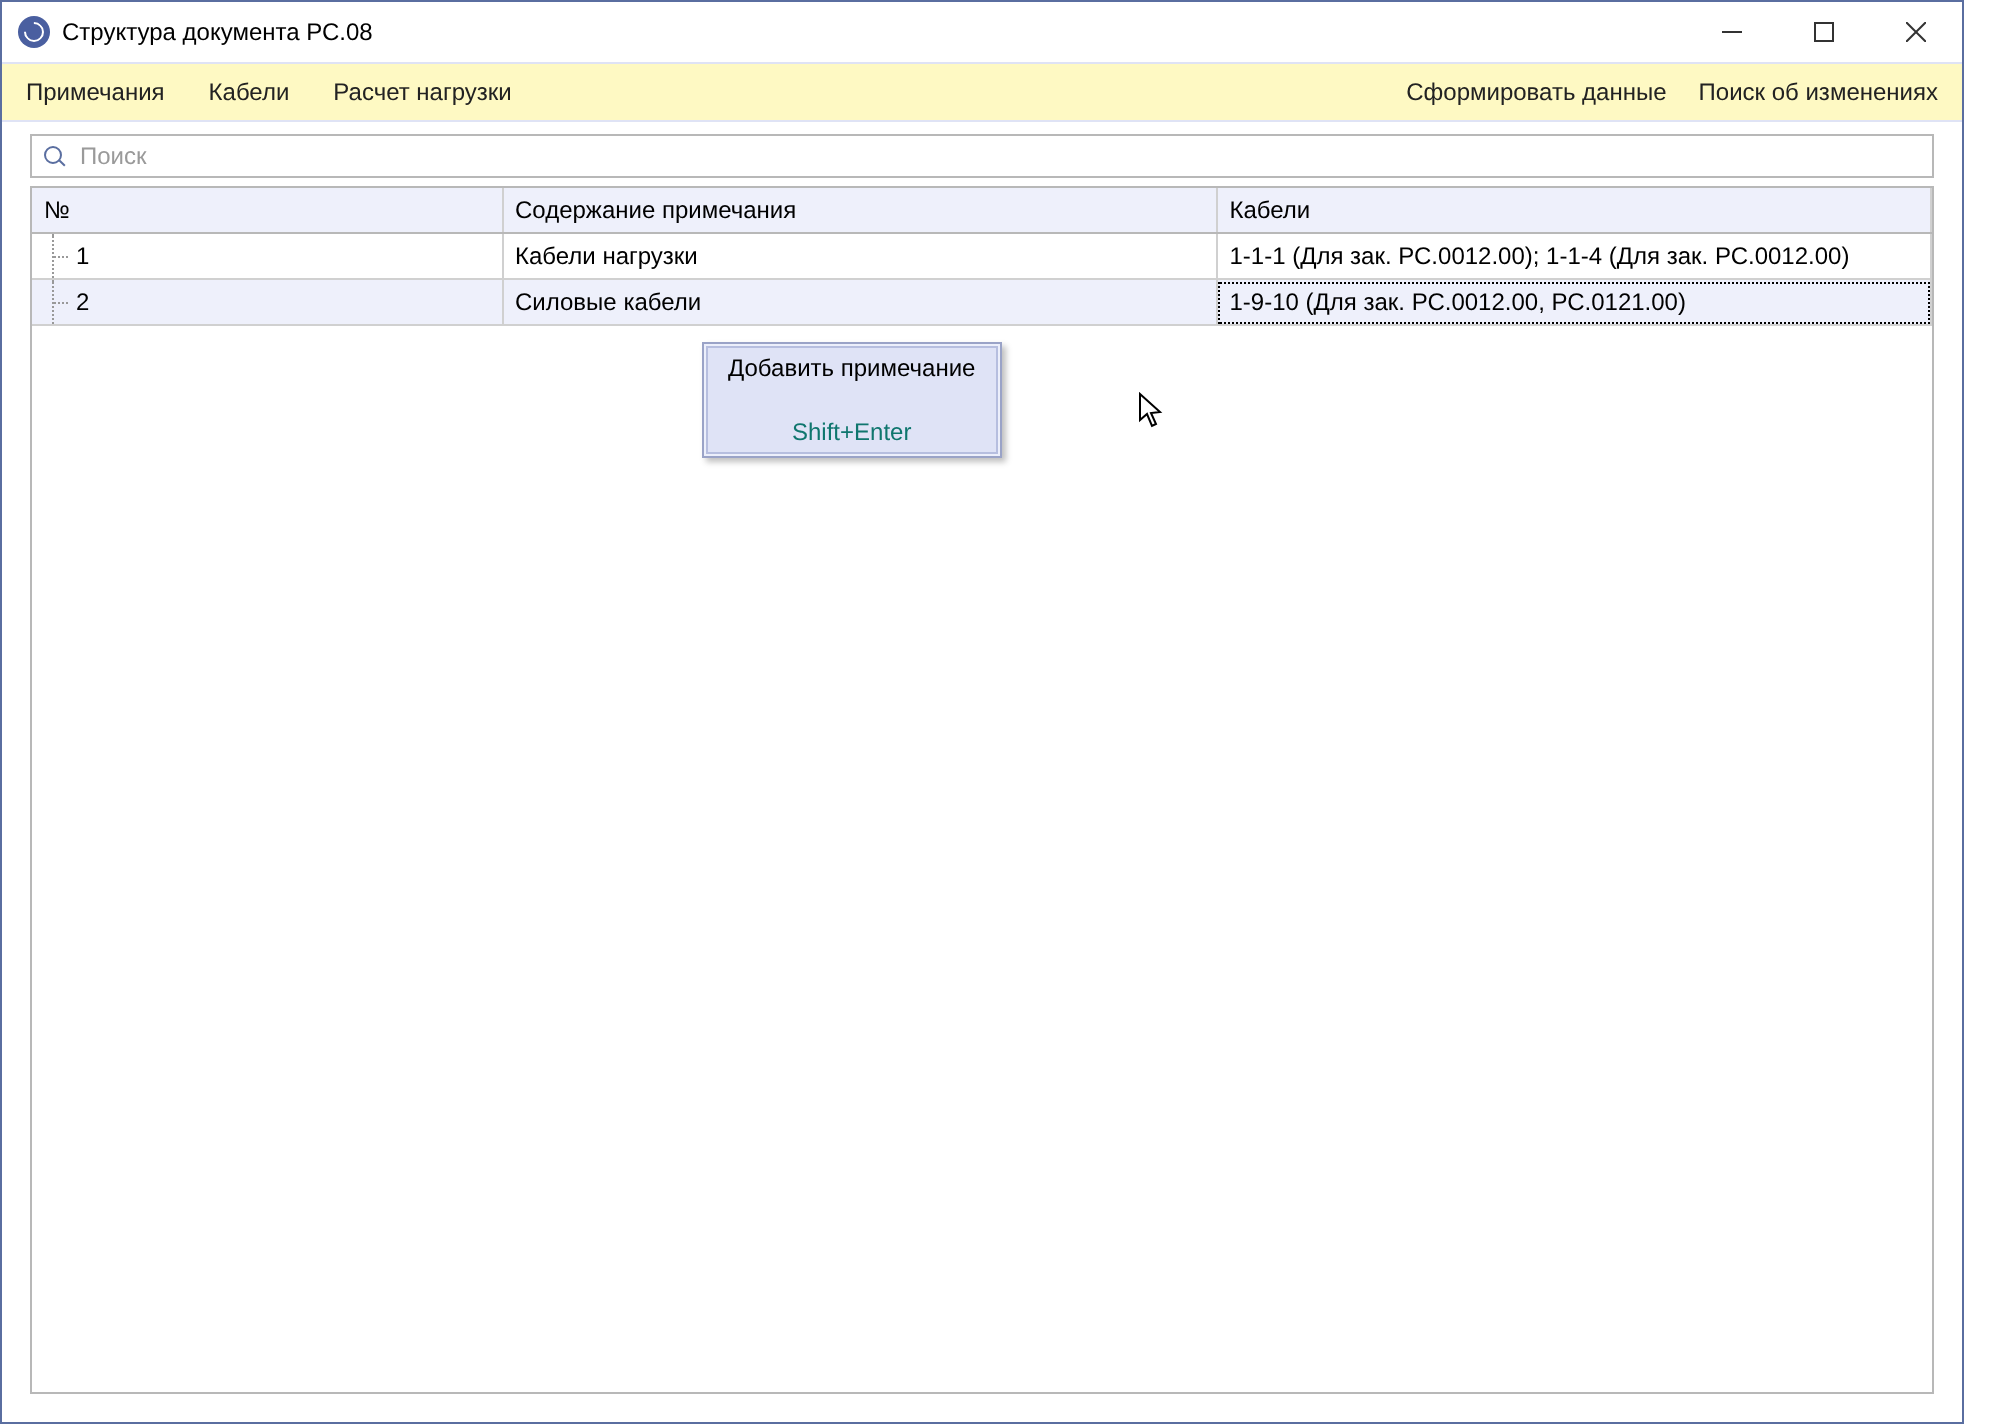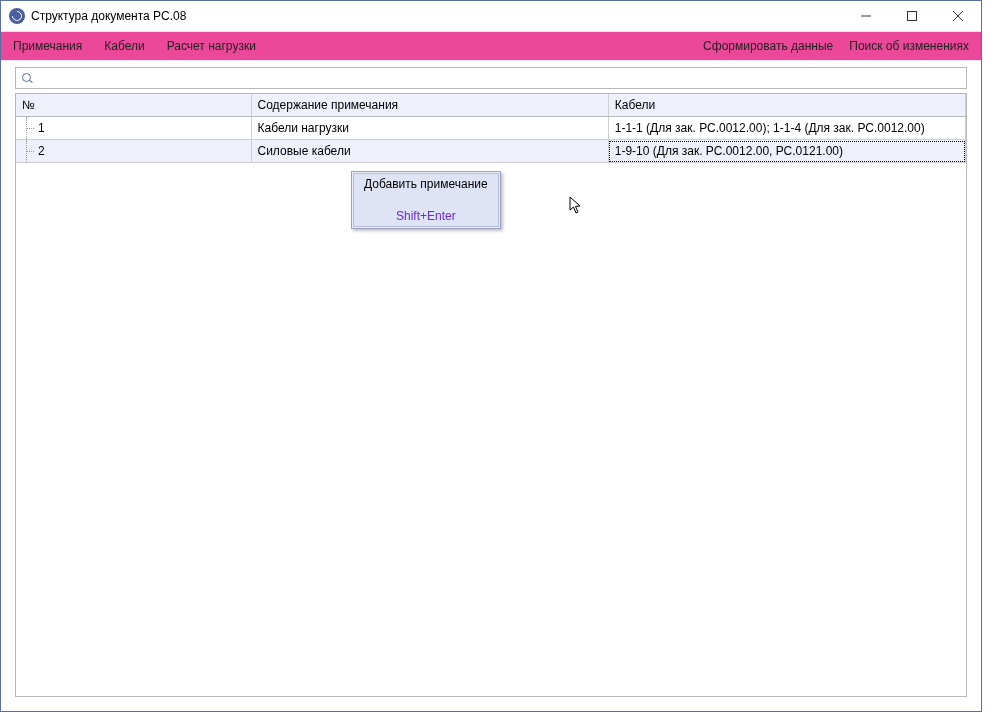--- a/index.html
+++ b/index.html
@@ -63,21 +63,21 @@
     display: flex;
     align-items: center;
     justify-content: center;
     color: #333;
   }
   .win-btn svg { pointer-events: none; }
 
   
   .toolbar {
     height: 28px;
-    background: #ec4899;
+    background: #fef9c3;
     border-top: 1px solid #dfe3f5;
     border-bottom: 1px solid #dfe3f5;
     display: flex;
     align-items: stretch;
     padding: 0 4px;
   }
   .toolbar .left, .toolbar .right {
     display: flex;
     align-items: stretch;
   }
@@ -216,21 +216,21 @@
   .context-menu .item{
     display:flex;
     align-items:center;
     gap:18px;
     padding:3px 10px 3px 10px;
     background:#dfe3f6;
     border:1px solid #b6bedf;
     flex-direction:column;
   }
   .context-menu .shortcut{
-    color:#6d28d9;
+    color:#0f766e;
   }
 
   
   .cursor{
     position:absolute;
     left:568px;
     top:195px;
     width:14px;height:20px;
     pointer-events:none;
   }
@@ -272,20 +272,21 @@
     </div>
     <div class="right">
       <div class="tool-btn">Сформировать данные</div>
       <div class="tool-btn">Поиск об изменениях</div>
     </div>
   </div>
 
   <div class="content">
     <div class="search-wrap">
       <span class="search-icon"></span>
+      <input type="text" placeholder="Поиск" style="">
     </div>
 
     <div class="grid">
       <table>
         <colgroup>
           <col class="num">
             <col class="content">
             <col class="cables">
         </colgroup>
         <thead>

